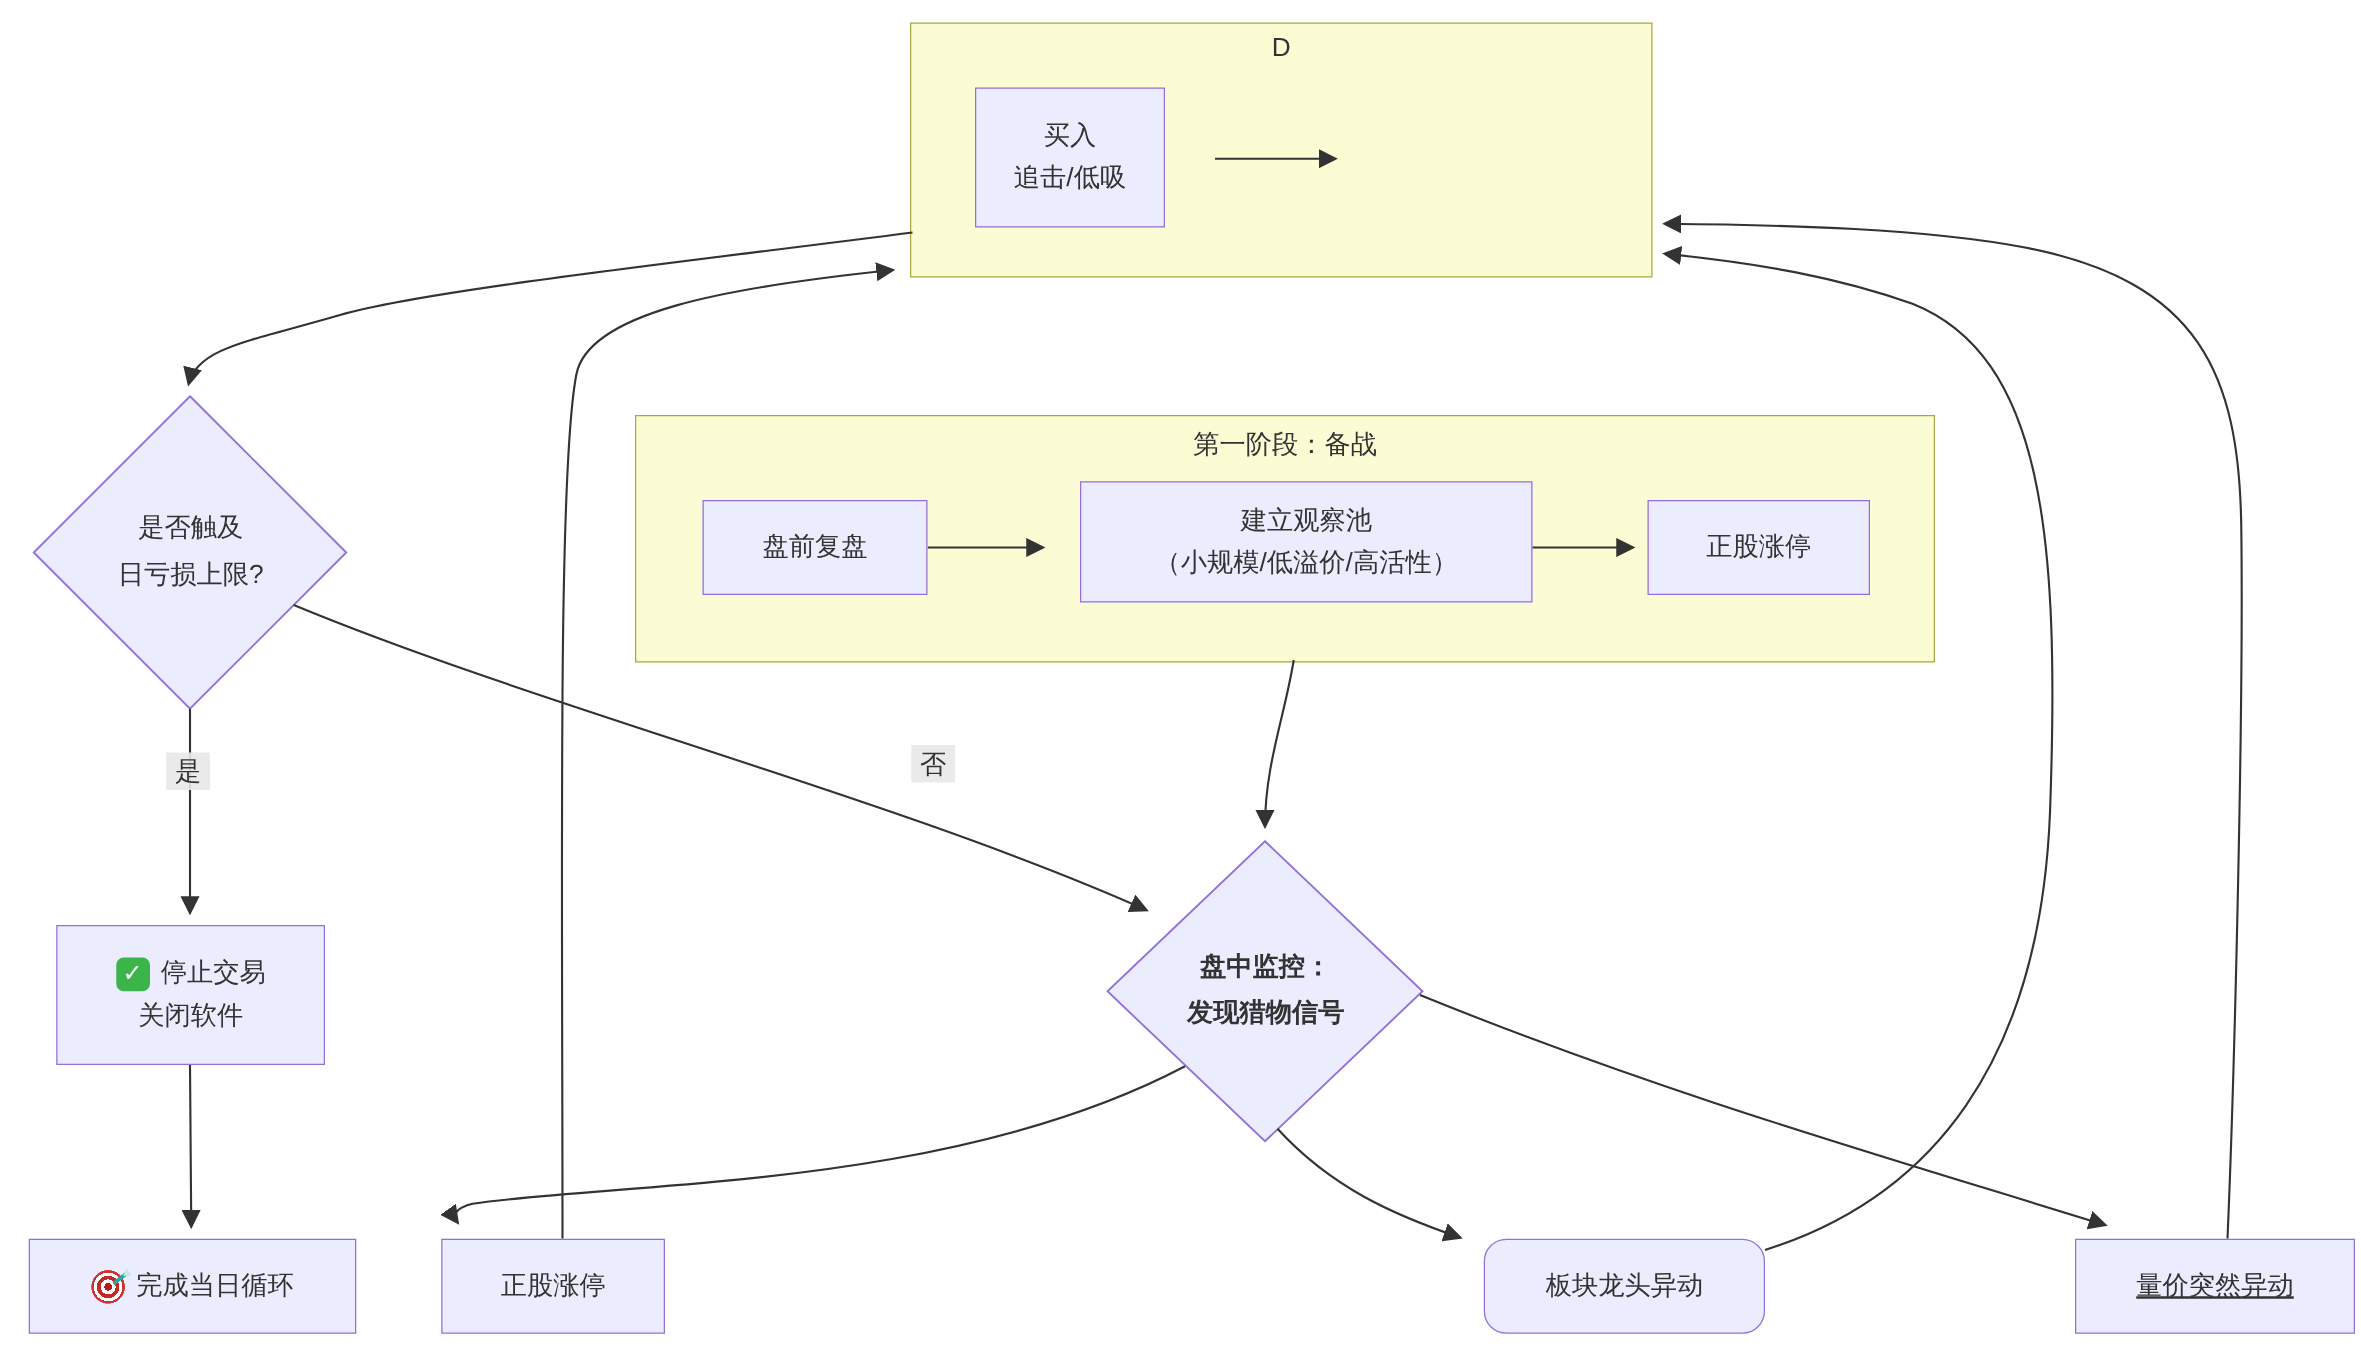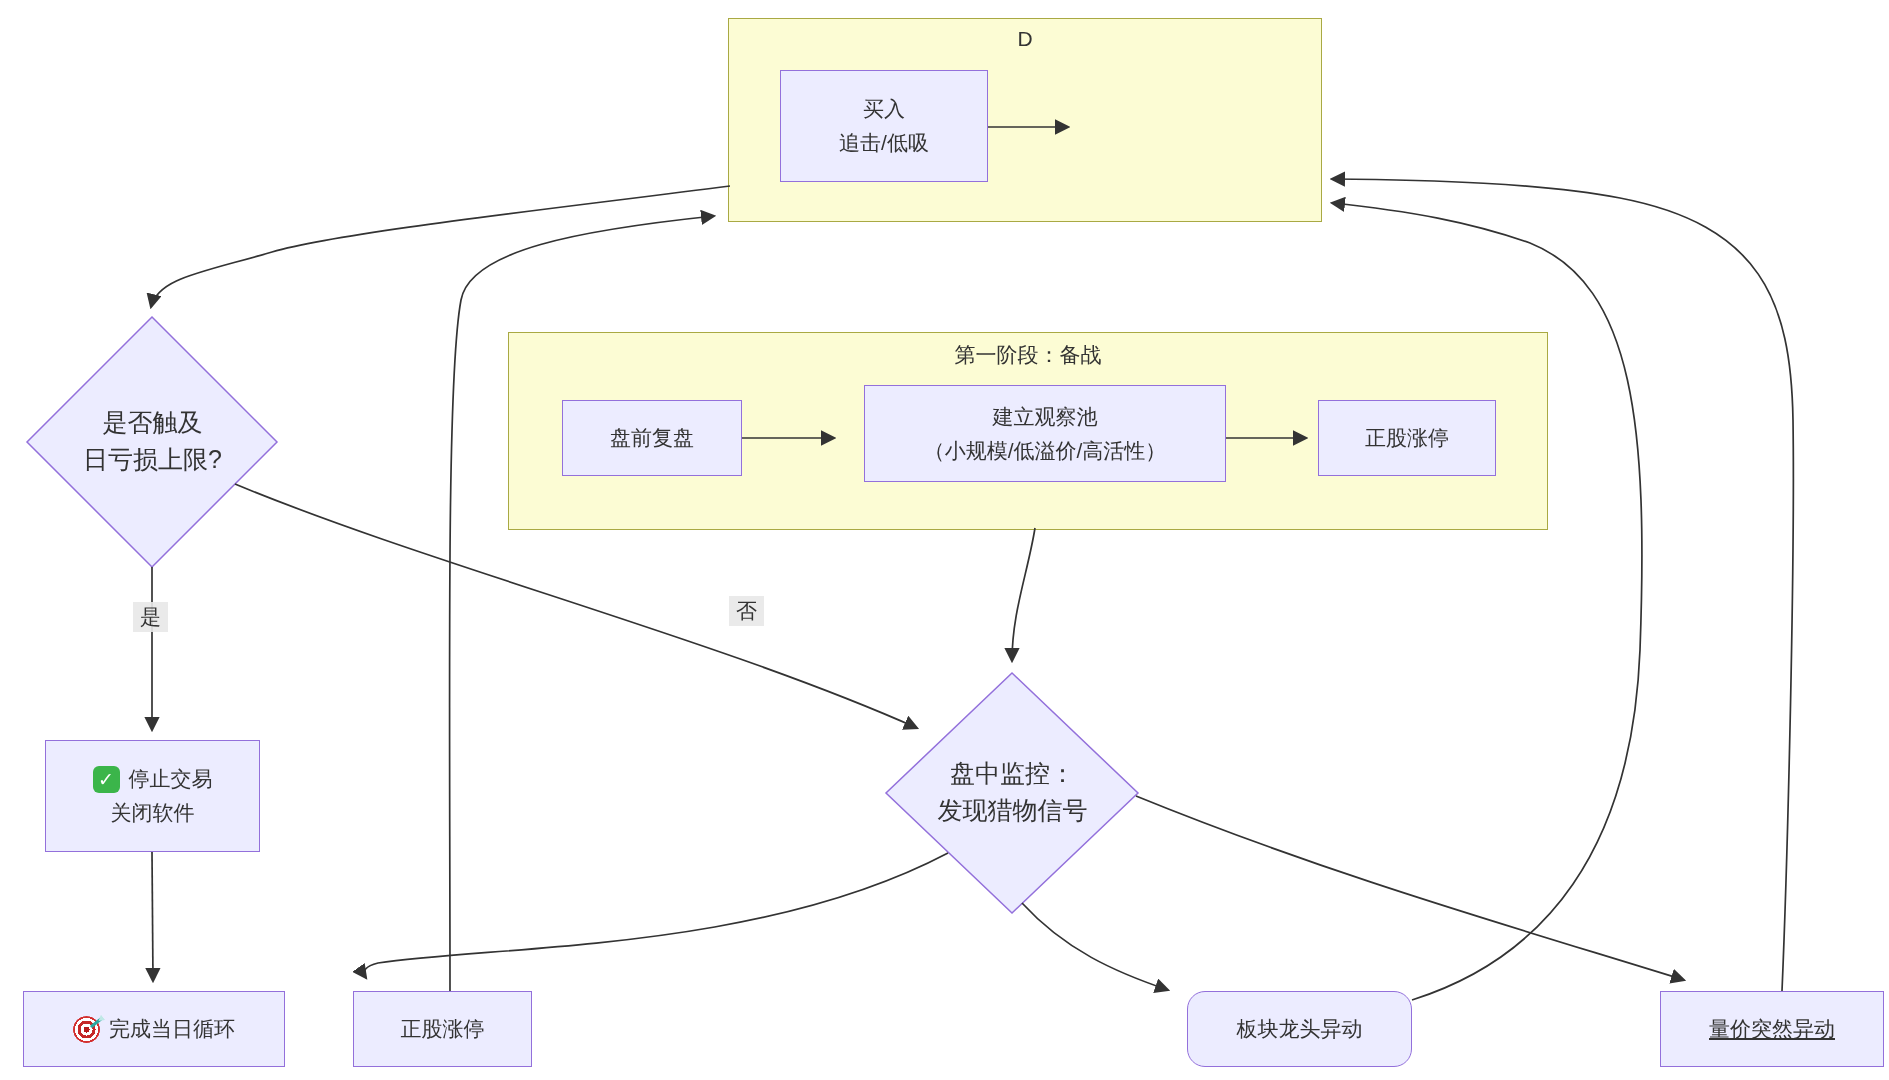--- a/index.html
+++ b/index.html
@@ -13,21 +13,21 @@
 
   
   svg.edges{position:absolute;left:0;top:0;z-index:2;pointer-events:none;}
   .edge{fill:none;stroke:#333333;stroke-width:1.7px;}
   .diamond{fill:#ececff;stroke:#9370db;stroke-width:1.5px;}
 
   
   .node{position:absolute;background:#ececff;border:1.5px solid #9370db;z-index:3;
     display:flex;flex-direction:column;align-items:center;justify-content:center;
     font-size:21px;line-height:34px;text-align:center;box-sizing:border-box;}
-  .diamond-text{position:absolute;z-index:3;font-size:25px;line-height:37px;
+  .diamond-text{position:absolute;z-index:3;font-size:21px;line-height:37px;
     text-align:center;}
 
   .edge-label{position:absolute;z-index:3;background:rgba(232,232,232,.9);
     font-size:21px;padding:1px 7px;color:#333;}
 
   .line{white-space:nowrap;display:flex;align-items:center;justify-content:center;}
 
   
   .icon-check{display:inline-flex;align-items:center;justify-content:center;
     width:27px;height:27px;border-radius:6px;background:#3bb54a;margin-right:9px;}
@@ -89,21 +89,21 @@
 
     <path class="edge" d="M 450,991 C 450,700 446,380 461,300 C 470,250 580,230 714,216" marker-end="url(#arrow)"></path>
 
     <path class="edge" d="M 1412,1000 C 1545,958 1632,850 1640,650 C 1648,430 1635,285 1530,243 C 1470,222 1410,211 1332,203" marker-end="url(#arrow)"></path>
 
     <path class="edge" d="M 1782,991 C 1788,850 1795,560 1793,420 C 1791,300 1760,225 1620,198 C 1540,183 1432,180 1332,179" marker-end="url(#arrow)"></path>
 
     <path class="edge" d="M 730,186 C 560,208 340,232 272,252 C 200,273 158,278 151,307" marker-end="url(#arrow)"></path>
   </svg>
 
-  <div class="node" style="left:780px;top:70px;width:208px;height:112px;">
+  <div class="node" style="left:780px;top:70px;width:152px;height:112px;">
     <div class="line">买入</div>
     <div class="line">追击/低吸</div>
   </div>
 
 
   <div class="node" style="left:562px;top:400px;width:180px;height:76px;">
     <div class="line">盘前复盘</div>
   </div>
 
   <div class="node" style="left:864px;top:385px;width:362px;height:97px;">
@@ -144,21 +144,21 @@
 
   <div class="node" style="left:1660px;top:991px;width:224px;height:76px;text-decoration:underline;">
     <div class="line">量价突然异动</div>
   </div>
 
   <div class="diamond-text" style="left:27px;top:404px;width:251px;">
     <div>是否触及</div>
     <div>日亏损上限?</div>
   </div>
 
-  <div class="diamond-text" style="left:887px;top:755px;width:251px;">
+  <div class="diamond-text" style="left:887px;top:755px;width:251px;font-weight:bold;">
     <div>盘中监控：</div>
     <div>发现猎物信号</div>
   </div>
 
   <div class="edge-label" style="left:133px;top:602px;">是</div>
   <div class="edge-label" style="left:729px;top:596px;">否</div>
 
 </div>
 
 </body></html>

